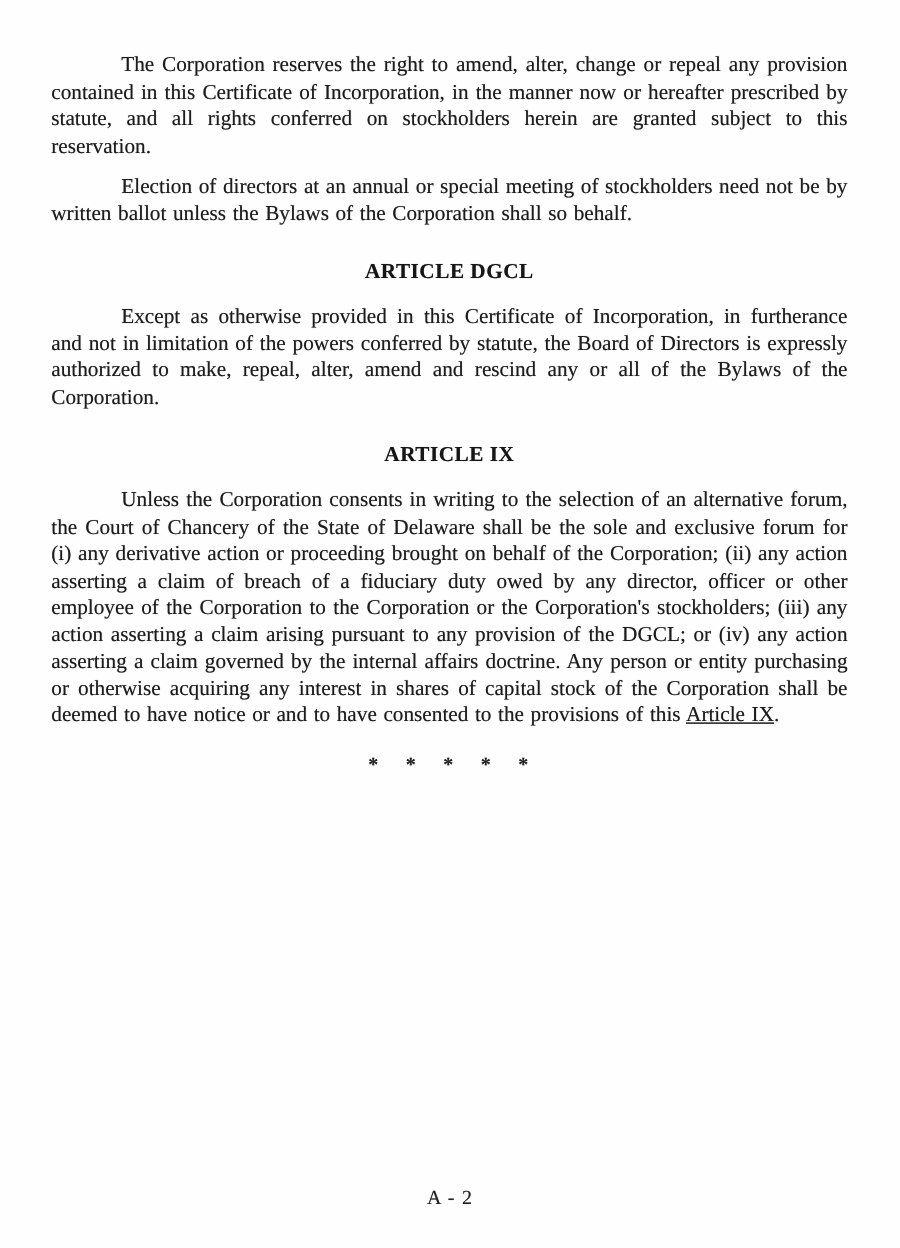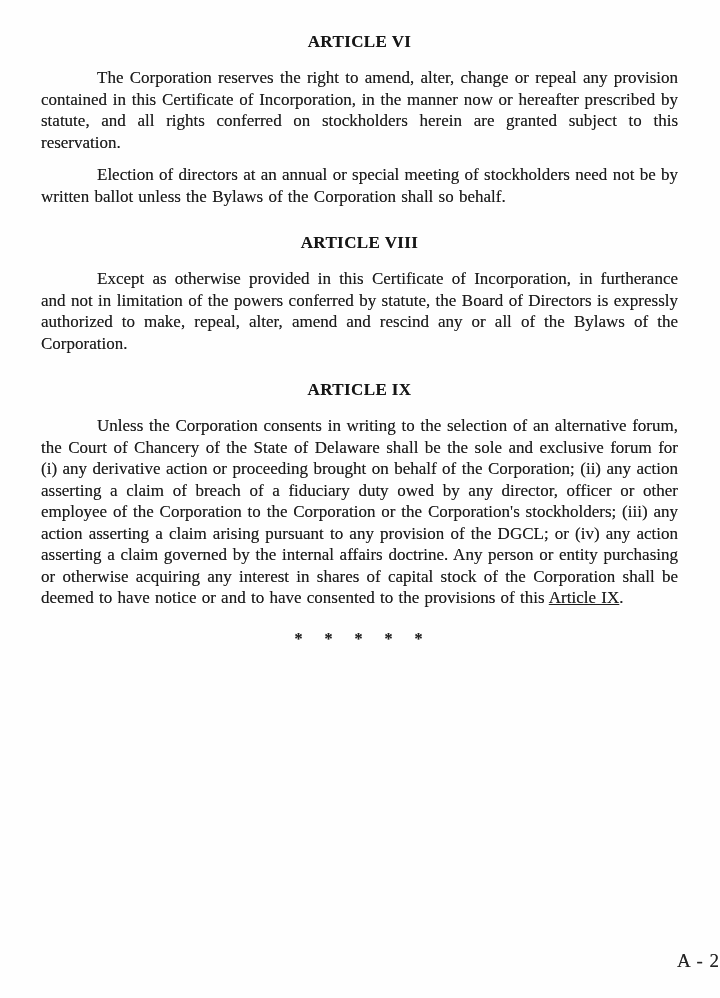--- a/index.html
+++ b/index.html
@@ -52,38 +52,37 @@
     letter-spacing: 2px;
     word-spacing: 14px;
     margin-top: 21px;
     color: #222;
   }
   .footer {
     position: absolute;
     left: 0;
     right: 0;
     top: 950px;
-    text-align: right;
-    font-size: 19px;
+    text-align: center;
+    font-size: 16px;
     color: #242424;
     letter-spacing: 1px;
   }
 </style>
 </head>
 <body>
 
 <div class="page">
   <div class="content">
 
-    <div class="article-heading">ARTICLE VI</div>
     <p class="body-para">The Corporation reserves the right to amend, alter, change or repeal any provision contained in this Certificate of Incorporation, in the manner now or hereafter prescribed by statute, and all rights conferred on stockholders herein are granted subject to this reservation.</p>
 
     <p class="body-para">Election of directors at an annual or special meeting of stockholders need not be by written ballot unless the Bylaws of the Corporation shall so behalf.</p>
 
-    <div class="article-heading">ARTICLE VIII</div>
+    <div class="article-heading">ARTICLE DGCL</div>
     <p class="body-para">Except as otherwise provided in this Certificate of Incorporation, in furtherance and not in limitation of the powers conferred by statute, the Board of Directors is expressly authorized to make, repeal, alter, amend and rescind any or all of the Bylaws of the Corporation.</p>
 
     <div class="article-heading">ARTICLE IX</div>
     <p class="body-para"><span>Unless the Corporation consents in writing to the selection of an alternative forum, the Court of Chancery of the State of Delaware shall be the sole and exclusive forum for (i) any derivative action or proceeding brought on behalf of the Corporation; (ii) any action asserting a claim of breach of a fiduciary duty owed by any director, officer or other employee of the Corporation to the Corporation or the Corporation's stockholders; (iii) any action asserting a claim arising pursuant to any provision of the DGCL; or (iv) any action asserting a claim governed by the internal affairs doctrine.  Any person or entity purchasing or otherwise acquiring any interest in shares of capital stock of the Corporation shall be deemed to have notice or and to have consented to the provisions of this </span><span class="underline">Article IX</span><span>.</span></p>
 
     <div class="asterisk-row">* * * * *</div>
   </div>
 
   <div class="footer">A - 2</div>
 </div>

